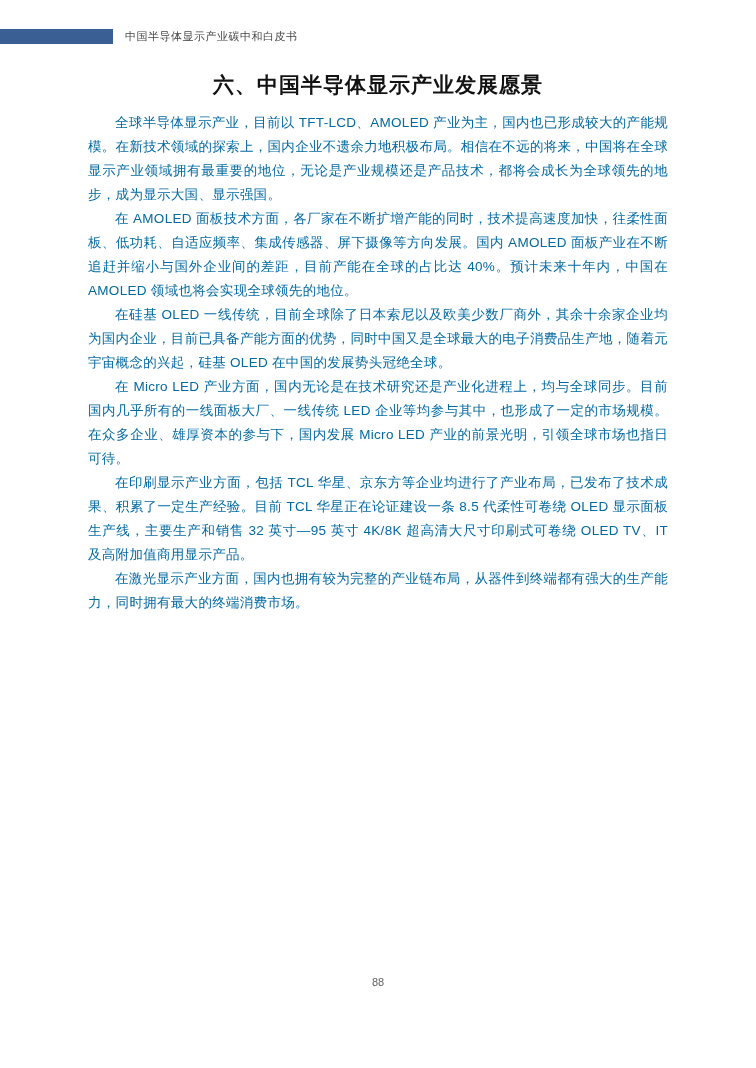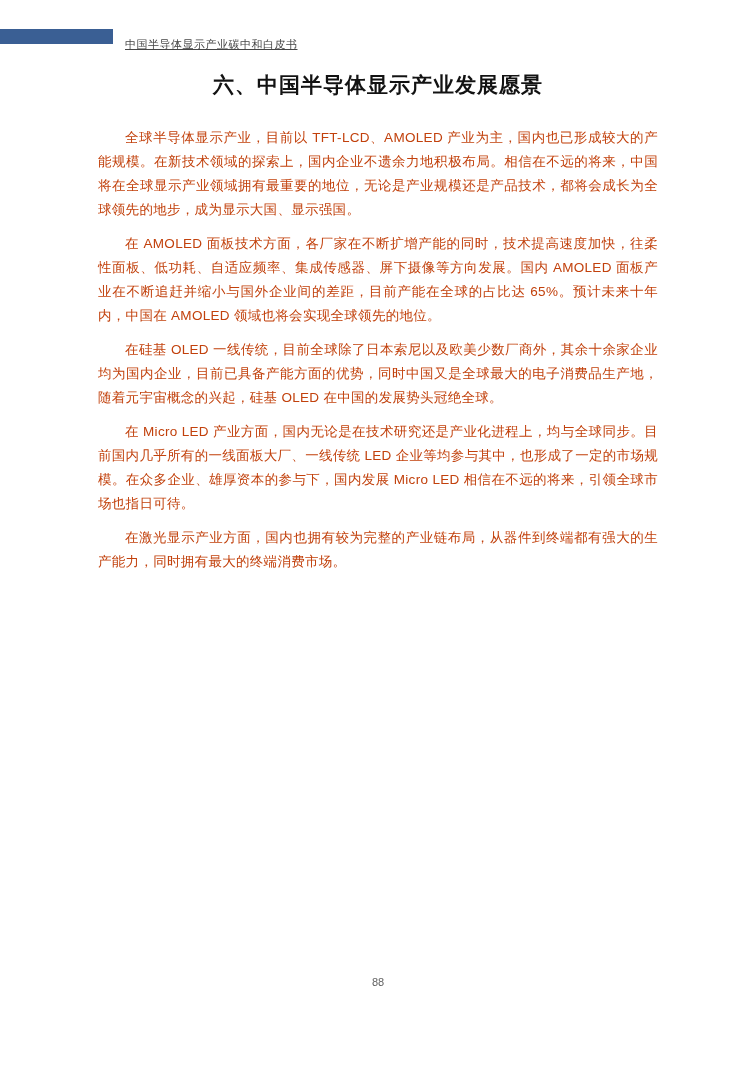--- a/index.html
+++ b/index.html
@@ -18,47 +18,46 @@
     position: absolute;
     left: 0;
     top: 29px;
     width: 113px;
     height: 15px;
     background: #3a5f94;
   }
   .running-header {
     position: absolute;
     left: 125px;
-    top: 36px;
+    top: 28px;
     font-size: 11px;
     letter-spacing: 0.5px;
     color: #454545;
     line-height: 16px;
-    text-decoration: underline;
   }
   .content {
     position: absolute;
     left: 88px;
     top: 70px;
     width: 580px;
   }
   .page-title {
-    margin: 0 0 26px 0;
+    margin: 0 0 11px 0;
     font-size: 21px;
     font-weight: bold;
     color: #121212;
     text-align: center;
     line-height: 30px;
     letter-spacing: 1px;
   }
   .body-paragraph {
-    margin: 10px;
+    margin: 0;
     font-size: 13.5px;
     line-height: 24px;
-    color: #c2410c;
+    color: #0369a1;
     text-align: justify;
     text-justify: inter-character;
     text-indent: 2em;
     letter-spacing: 0.3px;
   }
   .page-number {
     position: absolute;
     left: 0;
     top: 976px;
     width: 756px;
@@ -71,19 +70,20 @@
 <body>
 
 <header>
   <div class="header-accent-bar"></div>
   <div class="running-header">中国半导体显示产业碳中和白皮书</div>
 </header>
 
 <main class="content">
   <h1 class="page-title">六、中国半导体显示产业发展愿景</h1>
   <p class="body-paragraph">全球半导体显示产业，目前以 TFT-LCD、AMOLED 产业为主，国内也已形成较大的产能规模。在新技术领域的探索上，国内企业不遗余力地积极布局。相信在不远的将来，中国将在全球显示产业领域拥有最重要的地位，无论是产业规模还是产品技术，都将会成长为全球领先的地步，成为显示大国、显示强国。</p>
-  <p class="body-paragraph">在 AMOLED 面板技术方面，各厂家在不断扩增产能的同时，技术提高速度加快，往柔性面板、低功耗、自适应频率、集成传感器、屏下摄像等方向发展。国内 AMOLED 面板产业在不断追赶并缩小与国外企业间的差距，目前产能在全球的占比达 65%。预计未来十年内，中国在 AMOLED 领域也将会实现全球领先的地位。</p>
+  <p class="body-paragraph">在 AMOLED 面板技术方面，各厂家在不断扩增产能的同时，技术提高速度加快，往柔性面板、低功耗、自适应频率、集成传感器、屏下摄像等方向发展。国内 AMOLED 面板产业在不断追赶并缩小与国外企业间的差距，目前产能在全球的占比达 40%。预计未来十年内，中国在 AMOLED 领域也将会实现全球领先的地位。</p>
   <p class="body-paragraph">在硅基 OLED 一线传统，目前全球除了日本索尼以及欧美少数厂商外，其余十余家企业均为国内企业，目前已具备产能方面的优势，同时中国又是全球最大的电子消费品生产地，随着元宇宙概念的兴起，硅基 OLED 在中国的发展势头冠绝全球。</p>
-  <p class="body-paragraph">在 Micro LED 产业方面，国内无论是在技术研究还是产业化进程上，均与全球同步。目前国内几乎所有的一线面板大厂、一线传统 LED 企业等均参与其中，也形成了一定的市场规模。在众多企业、雄厚资本的参与下，国内发展 Micro LED 相信在不远的将来，引领全球市场也指日可待。</p>
+  <p class="body-paragraph">在 Micro LED 产业方面，国内无论是在技术研究还是产业化进程上，均与全球同步。目前国内几乎所有的一线面板大厂、一线传统 LED 企业等均参与其中，也形成了一定的市场规模。在众多企业、雄厚资本的参与下，国内发展 Micro LED 产业的前景光明，引领全球市场也指日可待。</p>
+  <p class="body-paragraph">在印刷显示产业方面，包括 TCL 华星、京东方等企业均进行了产业布局，已发布了技术成果、积累了一定生产经验。目前 TCL 华星正在论证建设一条 8.5 代柔性可卷绕 OLED 显示面板生产线，主要生产和销售 32 英寸—95 英寸 4K/8K 超高清大尺寸印刷式可卷绕 OLED TV、IT 及高附加值商用显示产品。</p>
   <p class="body-paragraph">在激光显示产业方面，国内也拥有较为完整的产业链布局，从器件到终端都有强大的生产能力，同时拥有最大的终端消费市场。</p>
 </main>
 
 <div class="page-number">88</div>
 
 </body></html>

